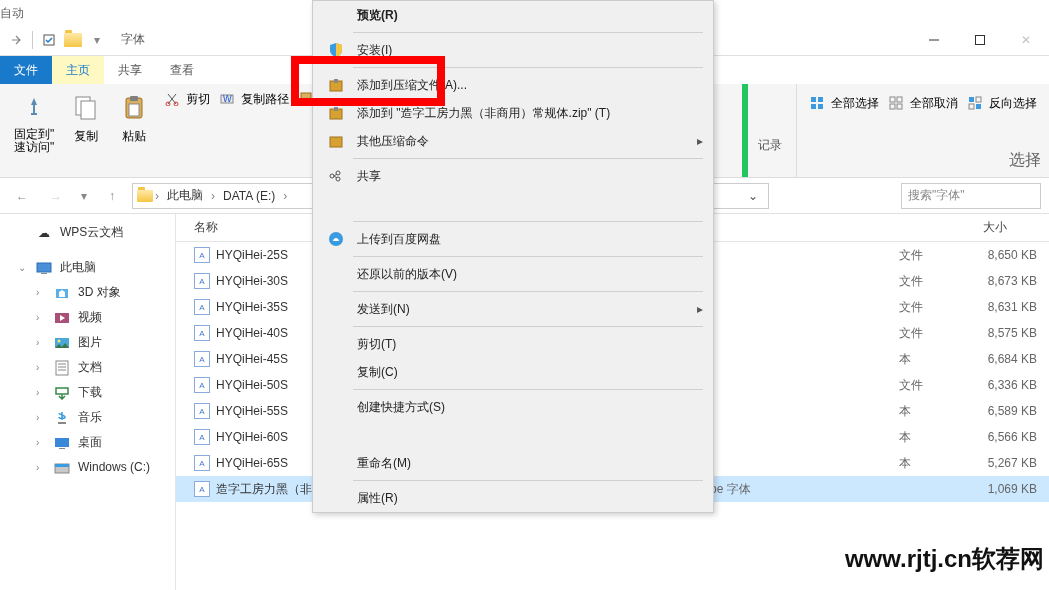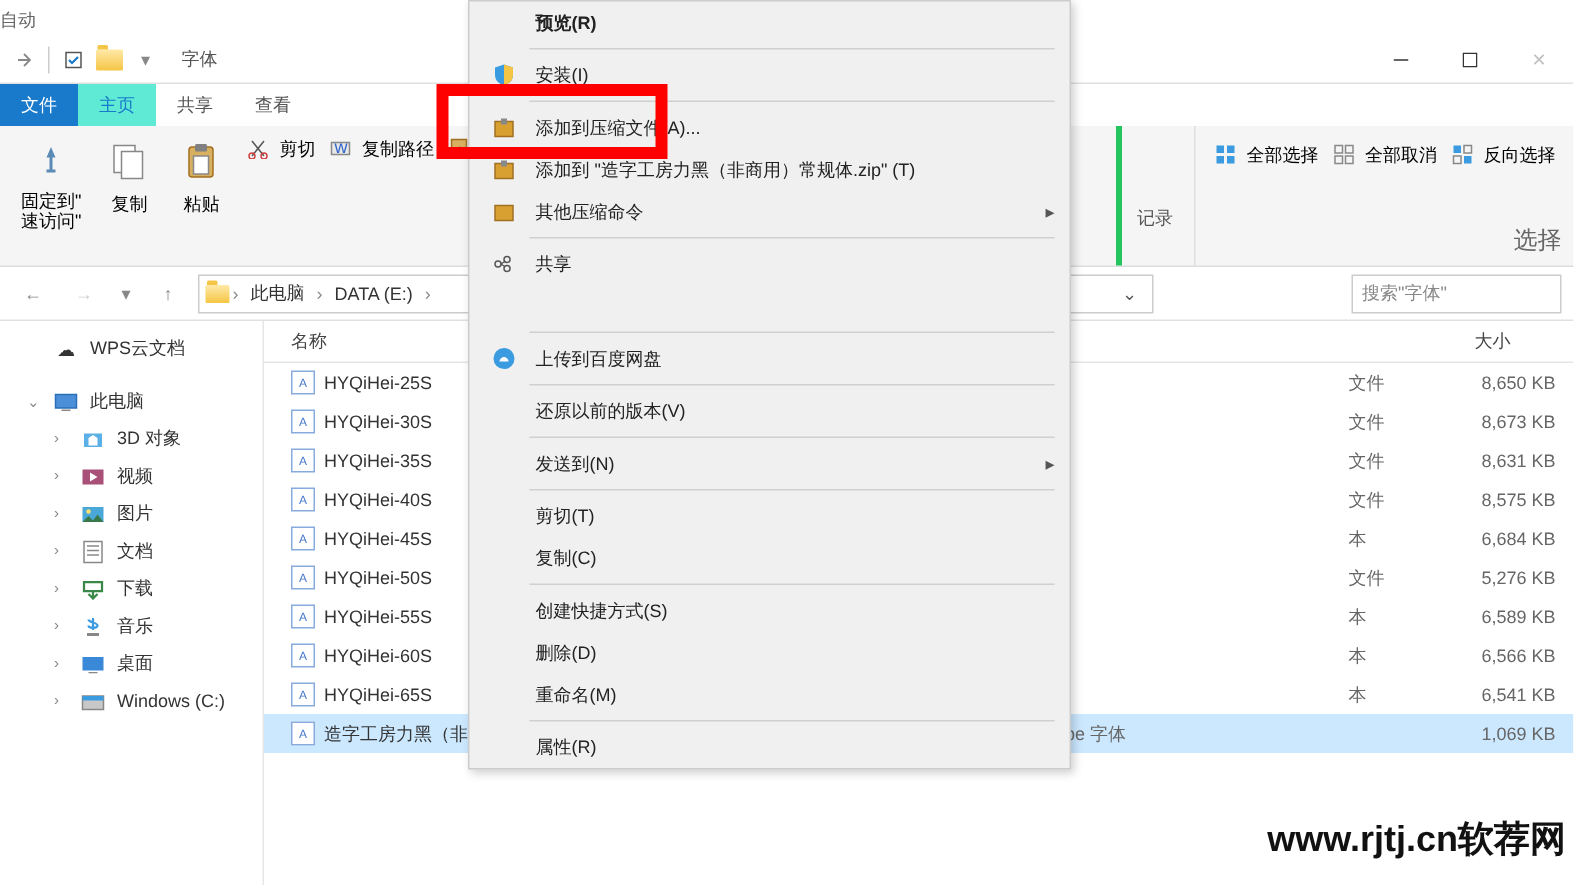--- a/index.html
+++ b/index.html
@@ -9,21 +9,21 @@
 .titlebar{height:32px;display:flex;align-items:center;border-bottom:1px solid #e0e0e0;background:#fff;position:relative;top:24px}
 .titlebar .qat{display:flex;align-items:center;padding:0 4px}
 .titlebar .qat-item{width:22px;height:22px;display:flex;align-items:center;justify-content:center;margin:0 1px}
 .titlebar .divider{width:1px;height:18px;background:#ccc;margin:0 4px}
 .titlebar .title{margin-left:8px;color:#555}
 .win-controls{position:absolute;right:0;top:24px;display:flex}
 .win-btn{width:46px;height:32px;display:flex;align-items:center;justify-content:center;color:#333}
 .ribbon-tabs{height:28px;display:flex;align-items:stretch;margin-top:24px;background:#fff}
 .ribbon-tab{padding:0 14px;display:flex;align-items:center;color:#555;border-top:1px solid transparent}
 .ribbon-tab.file{background:#1979ca;color:#fff}
-.ribbon-tab.active{background:#5eead4;color:#1979ca}
+.ribbon-tab.active{background:#fef9c3;color:#1979ca}
 .ribbon{height:94px;background:#f5f5f5;border-bottom:1px solid #ddd;display:flex;align-items:stretch}
 .ribbon-group{border-right:1px solid #ddd;padding:4px 8px;display:flex;flex-direction:column;justify-content:space-between}
 .ribbon-group-label{text-align:right;color:#666;font-size:16px;padding-bottom:2px}
 .ribbon-row{display:flex;align-items:flex-start;gap:4px}
 .big-btn{display:flex;flex-direction:column;align-items:center;justify-content:center;padding:4px 6px;gap:4px;min-width:44px}
 .big-btn .icon-box{width:32px;height:32px;display:flex;align-items:center;justify-content:center}
 .small-btn{display:flex;align-items:center;gap:6px;padding:2px 4px;height:22px}
 .small-btn .icon-box{width:16px;height:16px;display:flex;align-items:center;justify-content:center}
 .vstack{display:flex;flex-direction:row;gap:1px}
 .breadcrumb-bar{height:36px;display:flex;align-items:center;padding:4px 8px;gap:6px;border-bottom:1px solid #e0e0e0}
@@ -176,21 +176,21 @@
     <div class="ribbon-row">
       <div class="big-btn">
         <div class="icon-box">
             <div class="folder-ic" style="width:26px;height:20px"></div>
           </div>
         <span>移动</span>
       </div>
     </div>
   </div>
   <div style="flex:1"></div>
-  <div class="ribbon-group" style="border-right:none;border-left:4px solid #22c55e;padding-left:4px">
+  <div class="ribbon-group" style="border-right:none;border-left:6px solid #22c55e;padding-left:4px">
     <div style="height:66px;display:flex;align-items:flex-end">
         <span style="color:#555;padding:0 6px">记录</span>
       </div>
   </div>
   <div class="ribbon-group" style="border-right:none;border-left:1px solid #ddd">
     <div class="vstack" style="padding-top:4px">
       <div class="small-btn">
           <div class="icon-box">
             <svg width="14" height="14">
               <rect x="1" y="1" width="5" height="5" fill="#3a9be0"></rect>
@@ -392,42 +392,42 @@
           <div class="col-filename">HYQiHei-45S</div>
           <div style="flex:1"></div>
           <div class="col-type" style="width:60px">本</div>
           <div class="col-size">6,684 KB</div>
         </div>
         <div class="list-row">
           <div class="file-icon">A</div>
           <div class="col-filename">HYQiHei-50S</div>
           <div style="flex:1"></div>
           <div class="col-type" style="width:60px">文件</div>
-          <div class="col-size">5,276 KB</div>
+          <div class="col-size">6,336 KB</div>
         </div>
         <div class="list-row">
           <div class="file-icon">A</div>
           <div class="col-filename">HYQiHei-55S</div>
           <div style="flex:1"></div>
           <div class="col-type" style="width:60px">本</div>
           <div class="col-size">6,589 KB</div>
         </div>
         <div class="list-row">
           <div class="file-icon">A</div>
           <div class="col-filename">HYQiHei-60S</div>
           <div style="flex:1"></div>
           <div class="col-type" style="width:60px">本</div>
           <div class="col-size">6,566 KB</div>
         </div>
         <div class="list-row">
           <div class="file-icon">A</div>
           <div class="col-filename">HYQiHei-65S</div>
           <div style="flex:1"></div>
           <div class="col-type" style="width:60px">本</div>
-          <div class="col-size">6,541 KB</div>
+          <div class="col-size">5,267 KB</div>
         </div>
       </div>
     <div class="list-row selected">
       <div class="file-icon">A</div>
       <div class="col-filename" style="width:312px">造字工房力黑（非商用）常规体</div>
       <div class="col-date">2017/10/24 15:23</div>
       <div class="col-type">OpenType 字体</div>
       <div class="col-size">1,069 KB</div>
     </div>
   </div>
@@ -518,21 +518,20 @@
       <div class="mi-icon"></div>
       <div class="mi-label">复制(C)</div>
     </div>
   <div class="menu-sep"></div>
   <div class="menu-item">
       <div class="mi-icon"></div>
       <div class="mi-label">创建快捷方式(S)</div>
     </div>
   <div class="menu-item">
       <div class="mi-icon"></div>
-      <div class="mi-label">删除(D)</div>
     </div>
   <div class="menu-item">
       <div class="mi-icon"></div>
       <div class="mi-label">重命名(M)</div>
     </div>
   <div class="menu-sep"></div>
   <div class="menu-item">
       <div class="mi-icon"></div>
       <div class="mi-label">属性(R)</div>
     </div>

